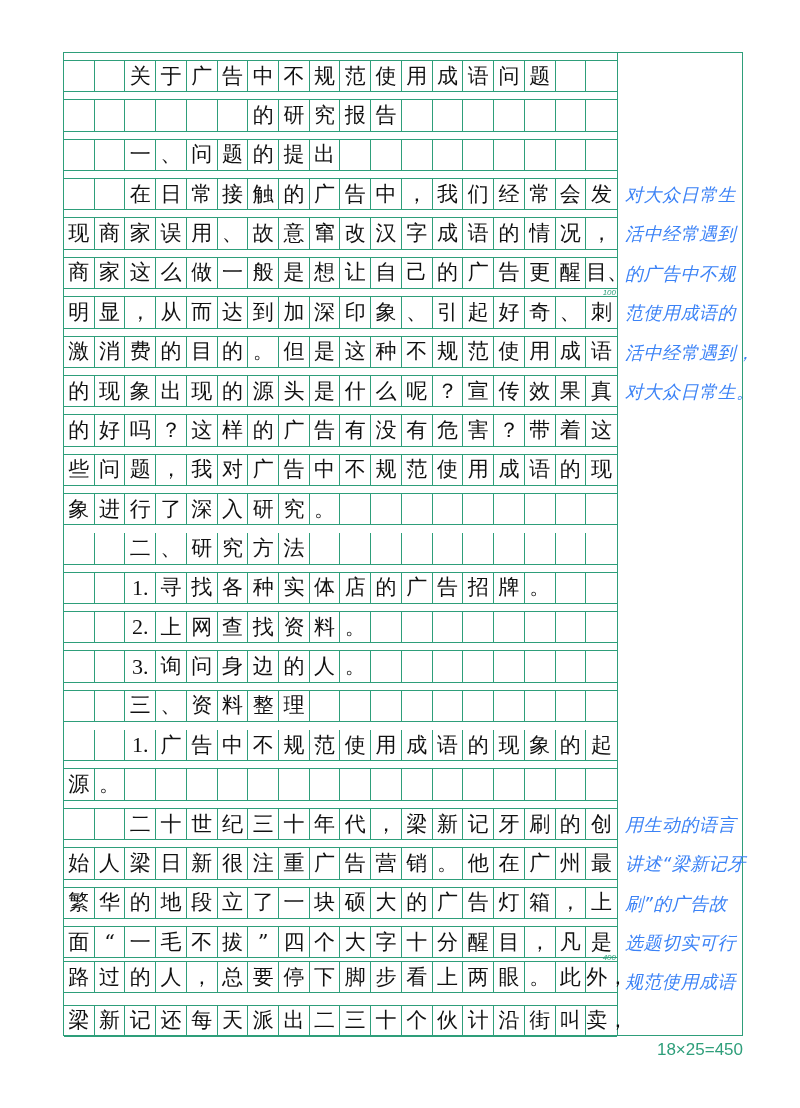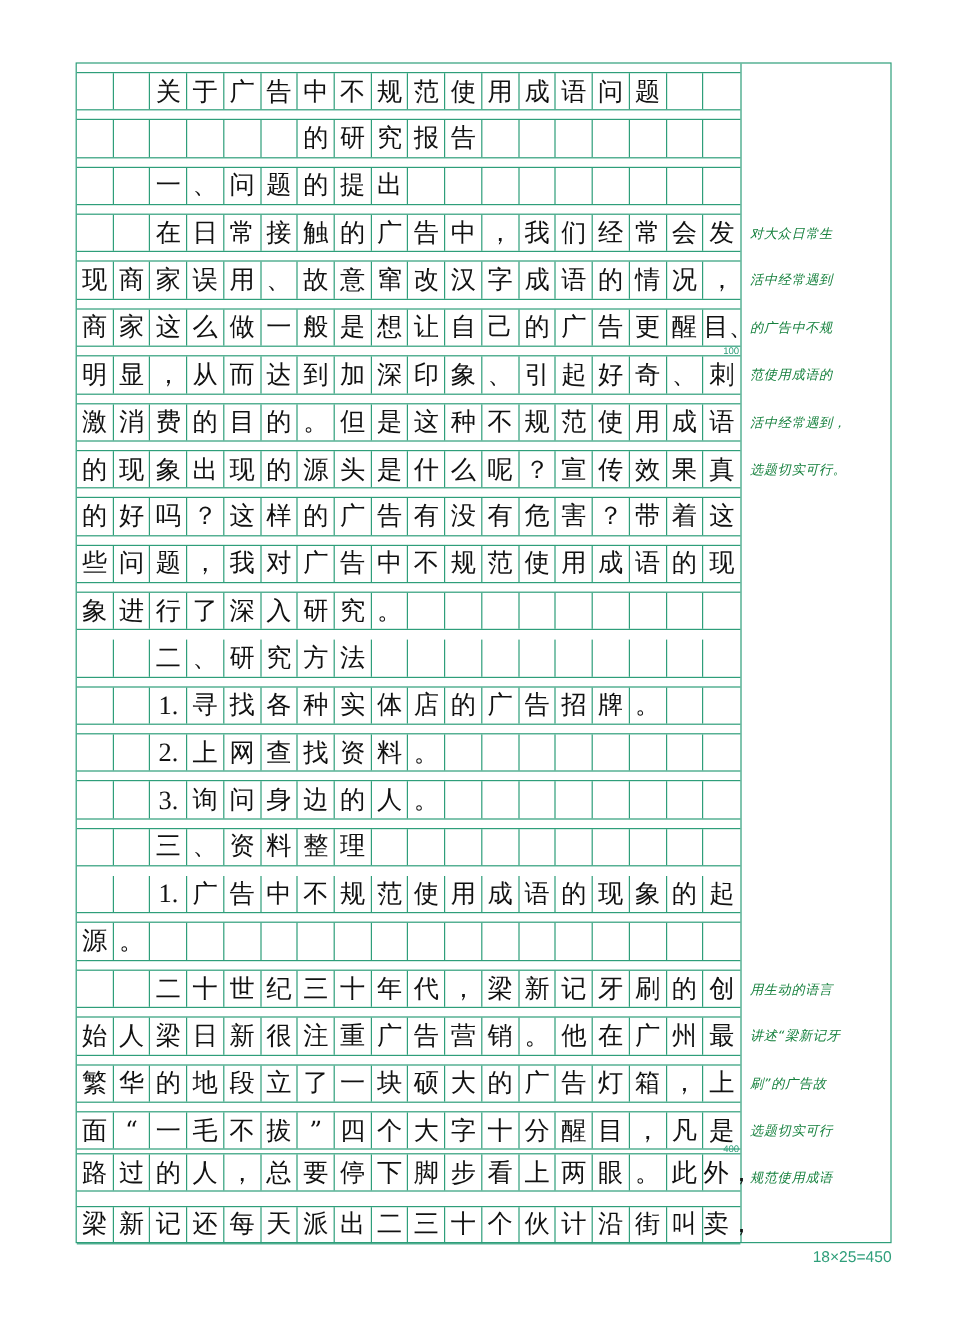--- a/index.html
+++ b/index.html
@@ -4,37 +4,37 @@
 <style>
   html,body{margin:0;padding:0;background:#ffffff;}
   body{width:800px;height:1108px;position:relative;overflow:hidden;
        font-family:"DejaVu Serif","Liberation Serif",serif;}
   #sheet{position:absolute;left:63px;top:52px;width:680px;height:984px;
          border:1.5px solid #2e9e7a;box-sizing:border-box;}
   #grid{position:absolute;left:0;top:0;width:553px;height:100%;
         border-right:1.5px solid #2e9e7a;box-sizing:content-box;}
   .row{position:absolute;left:0;width:553px;height:39.36px;}
   .gap{position:absolute;left:0;top:0;width:100%;height:8px;
-       border-bottom:1px solid #2e9e7a;box-sizing:border-box;}
+       border-bottom:1px solid #2e9e7a;box-sizing:border-box;font-style:italic;}
   .cells{position:absolute;left:0;top:8px;width:100%;height:31.36px;display:flex;
          border-bottom:1px solid #2e9e7a;box-sizing:border-box;}
   .cell{flex:0 0 30.72px;height:100%;border-right:1px solid #2e9e7a;box-sizing:border-box;
         display:flex;align-items:center;justify-content:center;
         font-size:21px;color:#111;line-height:1;white-space:nowrap;overflow:visible;}
   .cell:last-child{border-right:none;}
   .cell.num{font-family:"Liberation Serif",serif;font-size:22px;}
   .cnt{position:absolute;right:1px;top:0;font-family:"Liberation Sans",sans-serif;
        font-size:8px;color:#2e9e7a;line-height:8px;}
   #margin{position:absolute;left:555px;top:0;width:122px;height:100%;}
-  .note{position:absolute;left:6px;width:116px;color:#15803d;
-        font-family:"DejaVu Sans","Liberation Sans",sans-serif;font-size:11px;
+  .note{position:absolute;left:6px;width:116px;color:#3b82f6;
+        font-family:"DejaVu Sans","Liberation Sans",sans-serif;font-size:18px;
         line-height:39.4px;letter-spacing:0.5px;font-style:italic;}
   .note div{white-space:nowrap;}
   #footer{position:absolute;left:600px;top:1040px;width:143px;text-align:right;
-          font-family:"Liberation Sans",sans-serif;font-size:13px;color:#2e9e7a;}
+          font-family:"Liberation Sans",sans-serif;font-size:17px;color:#2e9e7a;}
 </style>
 </head>
 <body>
 
 <div id="sheet">
   <div id="grid">
       <div class="row" style="top: 0px;">
         <div class="gap"></div>
         <div class="cells">
           <div class="cell"></div>
@@ -612,21 +612,21 @@
         </div>
       </div>
     </div>
   <div id="margin">
       <div class="note" style="top: 122.08px;">
         <div>对大众日常生</div>
         <div>活中经常遇到</div>
         <div>的广告中不规</div>
         <div>范使用成语的</div>
         <div>活中经常遇到，</div>
-        <div>选题切实可行。</div>
+        <div>对大众日常生。</div>
       </div>
       <div class="note" style="top: 751.84px;">
         <div>用生动的语言</div>
         <div>讲述“梁新记牙</div>
         <div>刷”的广告故</div>
         <div>选题切实可行</div>
         <div>规范使用成语</div>
       </div>
     </div>
 </div>

